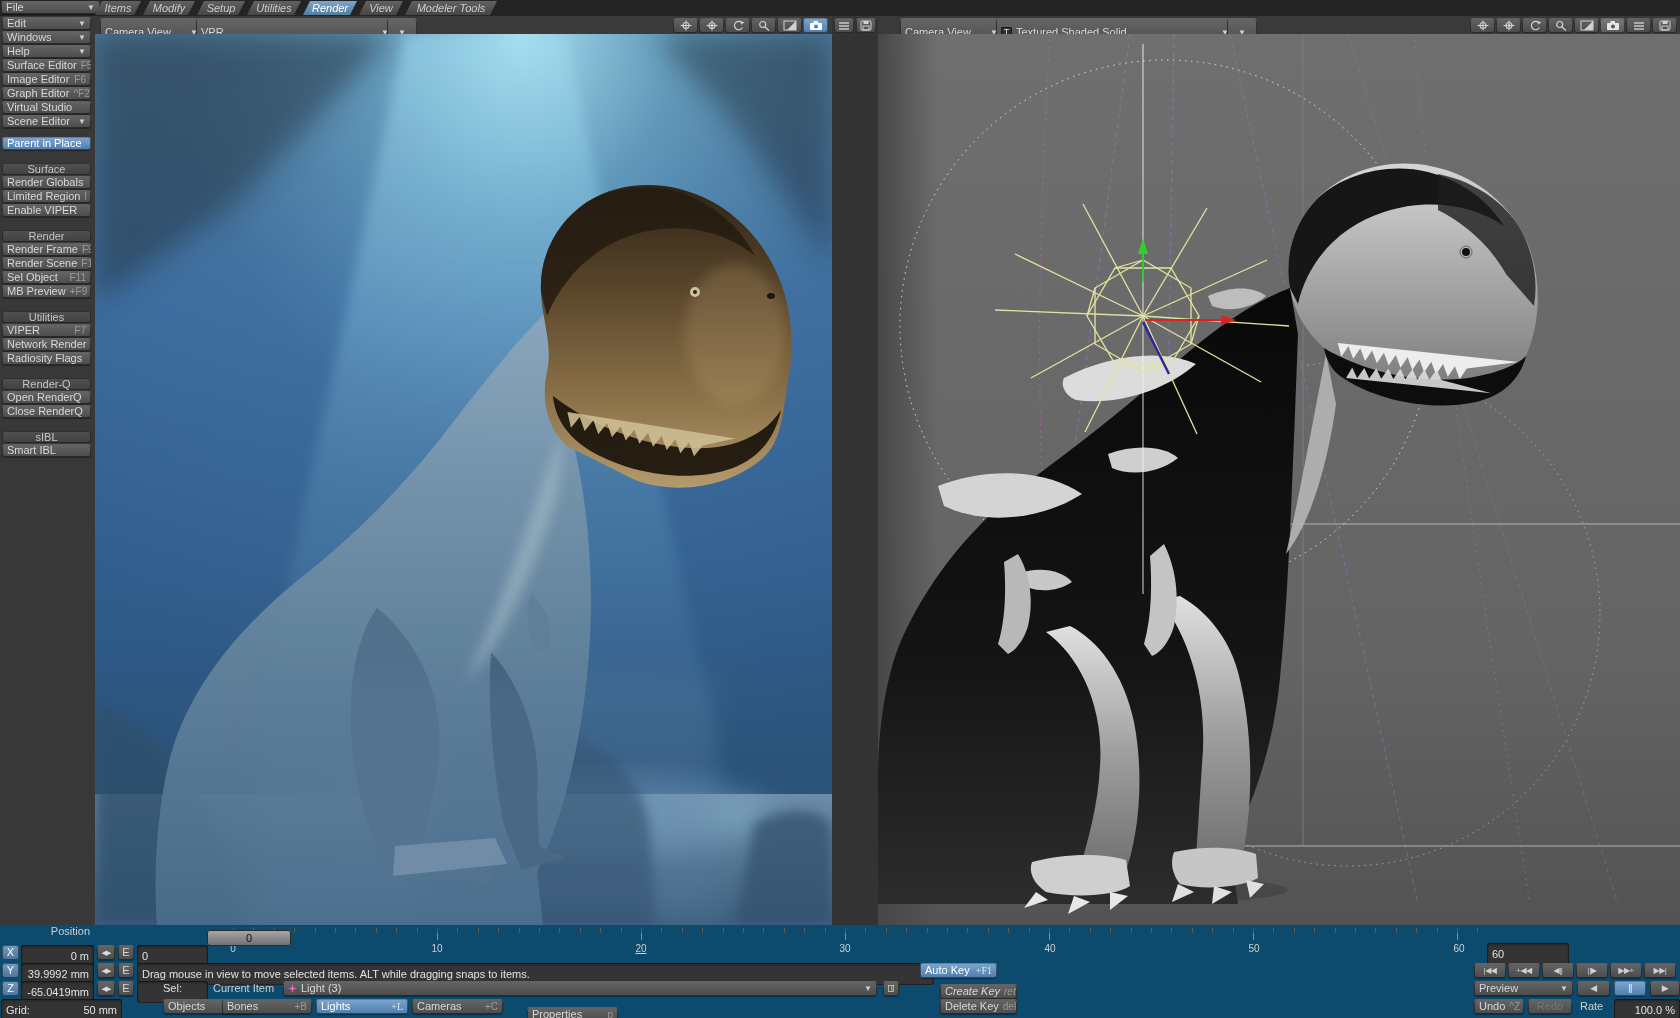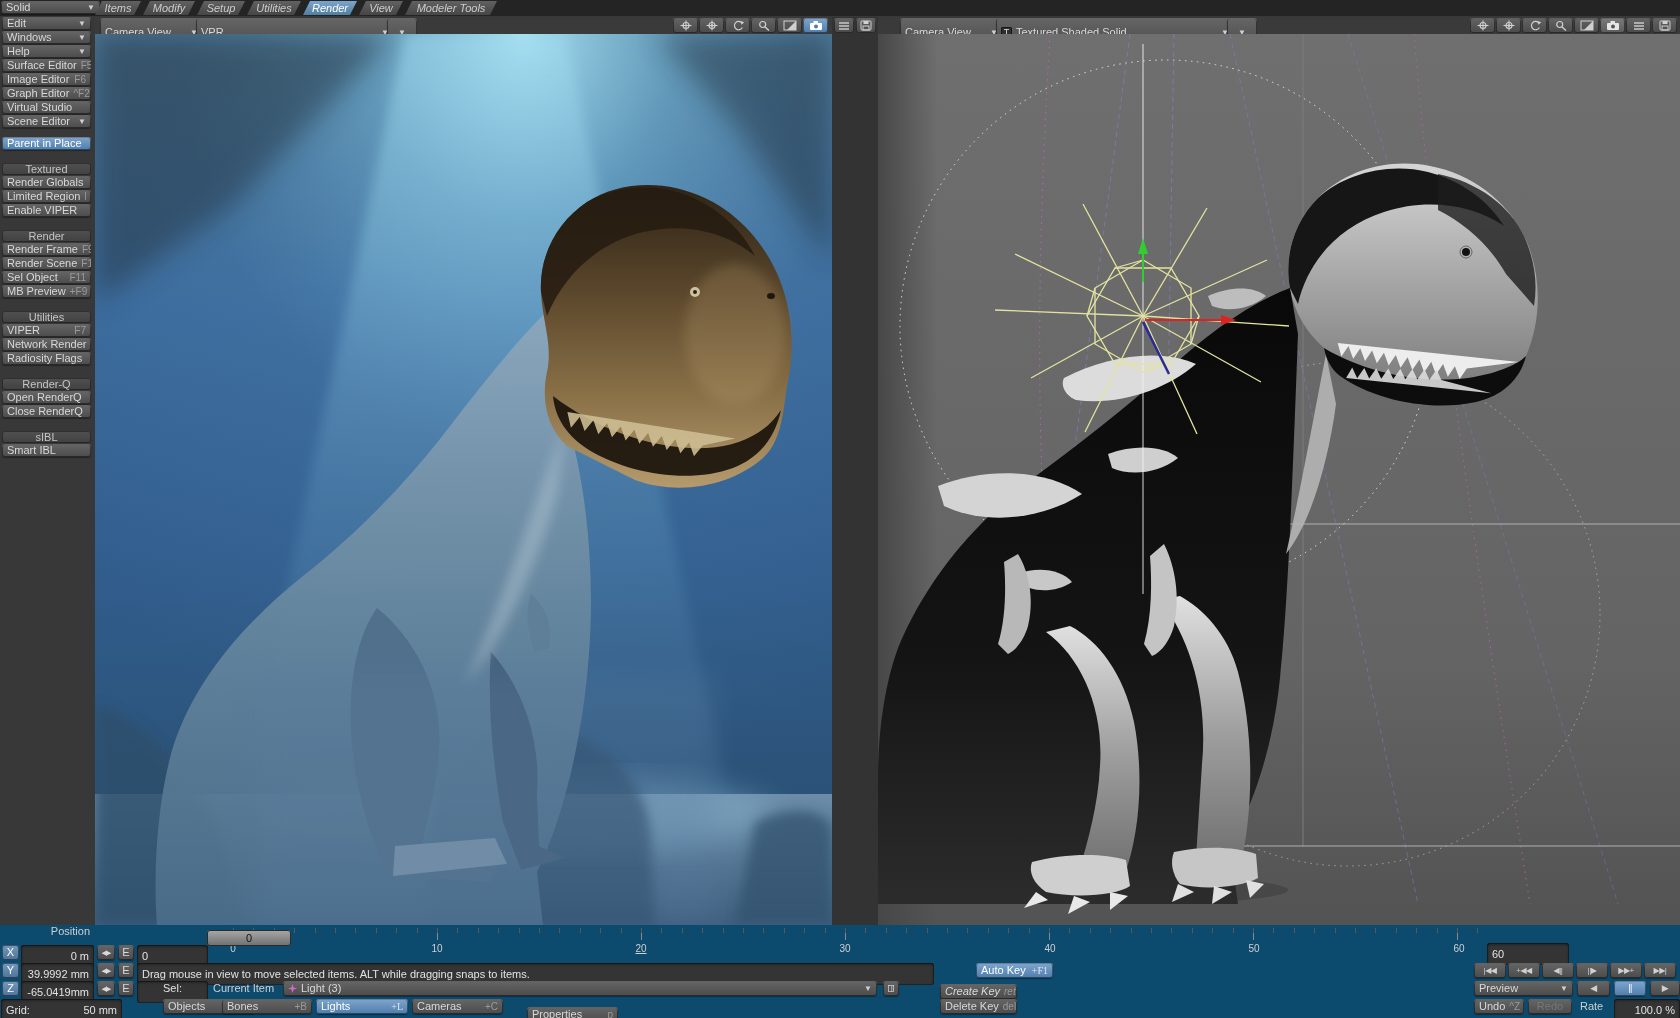--- a/index.html
+++ b/index.html
@@ -63,21 +63,21 @@
   .pbtn{justify-content:center;font-size:8px;letter-spacing:-.5px;color:#d0d0d0;}
   .lighticon{width:9px;height:9px;margin-right:4px;flex:none;}
 </style>
 </head>
 <body>
 
 <div id="app">
 
   <div class="topbar">
     <div class="btn abs" style="left:1px;top:1px;width:89px;">
-      <span class="lbl">Solid</span>
+      <span class="lbl">File</span>
       <span class="arrow">▼</span>
     </div>
     <div class="tab" style="left:95px;width:46px;">Items</div>
     <div class="tab" style="left:143px;width:52px;">Modify</div>
     <div class="tab" style="left:197px;width:48px;">Setup</div>
     <div class="tab" style="left:247px;width:54px;">Utilities</div>
     <div class="tab active" style="left:303px;width:54px;">Render</div>
     <div class="tab" style="left:359px;width:44px;">View</div>
     <div class="tab" style="left:405px;width:92px;">Modeler Tools</div>
   </div>
@@ -112,21 +112,21 @@
       </div>
     <div class="btn">
         <span class="lbl">Scene Editor</span>
         <span class="arrow">▼</span>
       </div>
     <div class="gap8"></div>
     <div class="btn blue">
         <span class="lbl">Parent in Place</span>
       </div>
     <div class="gap12"></div>
-    <div class="hdr">Textured</div>
+    <div class="hdr">Surface</div>
     <div class="btn">
         <span class="lbl">Render Globals</span>
       </div>
     <div class="btn">
         <span class="lbl">Limited Region</span>
         <span class="key">l</span>
       </div>
     <div class="btn">
         <span class="lbl">Enable VIPER</span>
       </div>
@@ -537,21 +537,21 @@
 
     <div class="axis abs" style="left:2px;top:38px;">Y</div>
     <div class="field right abs row" style="left:21px;top:38px;width:63px;">39.9992 mm</div>
     <div class="btn abs row nudge" style="left:97px;top:38px;width:8px;height:15px;">
         <span>◀▶</span>
       </div>
     <div class="btn abs row" style="left:118px;top:38px;width:6px;height:15px;justify-content:center;">
         <span>E</span>
       </div>
     <div class="field abs row" style="left:137px;top:38px;width:787px;">Drag mouse in view to move selected items. ALT while dragging snaps to items.</div>
-    <div class="btn blue abs row" style="left:976px;top:38px;width:67px;height:15px;">
+    <div class="btn blue abs row" style="left:920px;top:38px;width:67px;height:15px;">
         <span class="lbl">Auto Key</span>
         <span class="key">+F1</span>
       </div>
     <div class="btn abs row pbtn" style="left:1474px;top:38px;width:22px;height:15px;">
         <span>|◀◀</span>
       </div>
     <div class="btn abs row pbtn" style="left:1508px;top:38px;width:22px;height:15px;">
         <span>+◀◀</span>
       </div>
     <div class="btn abs row pbtn" style="left:1542px;top:38px;width:22px;height:15px;">

